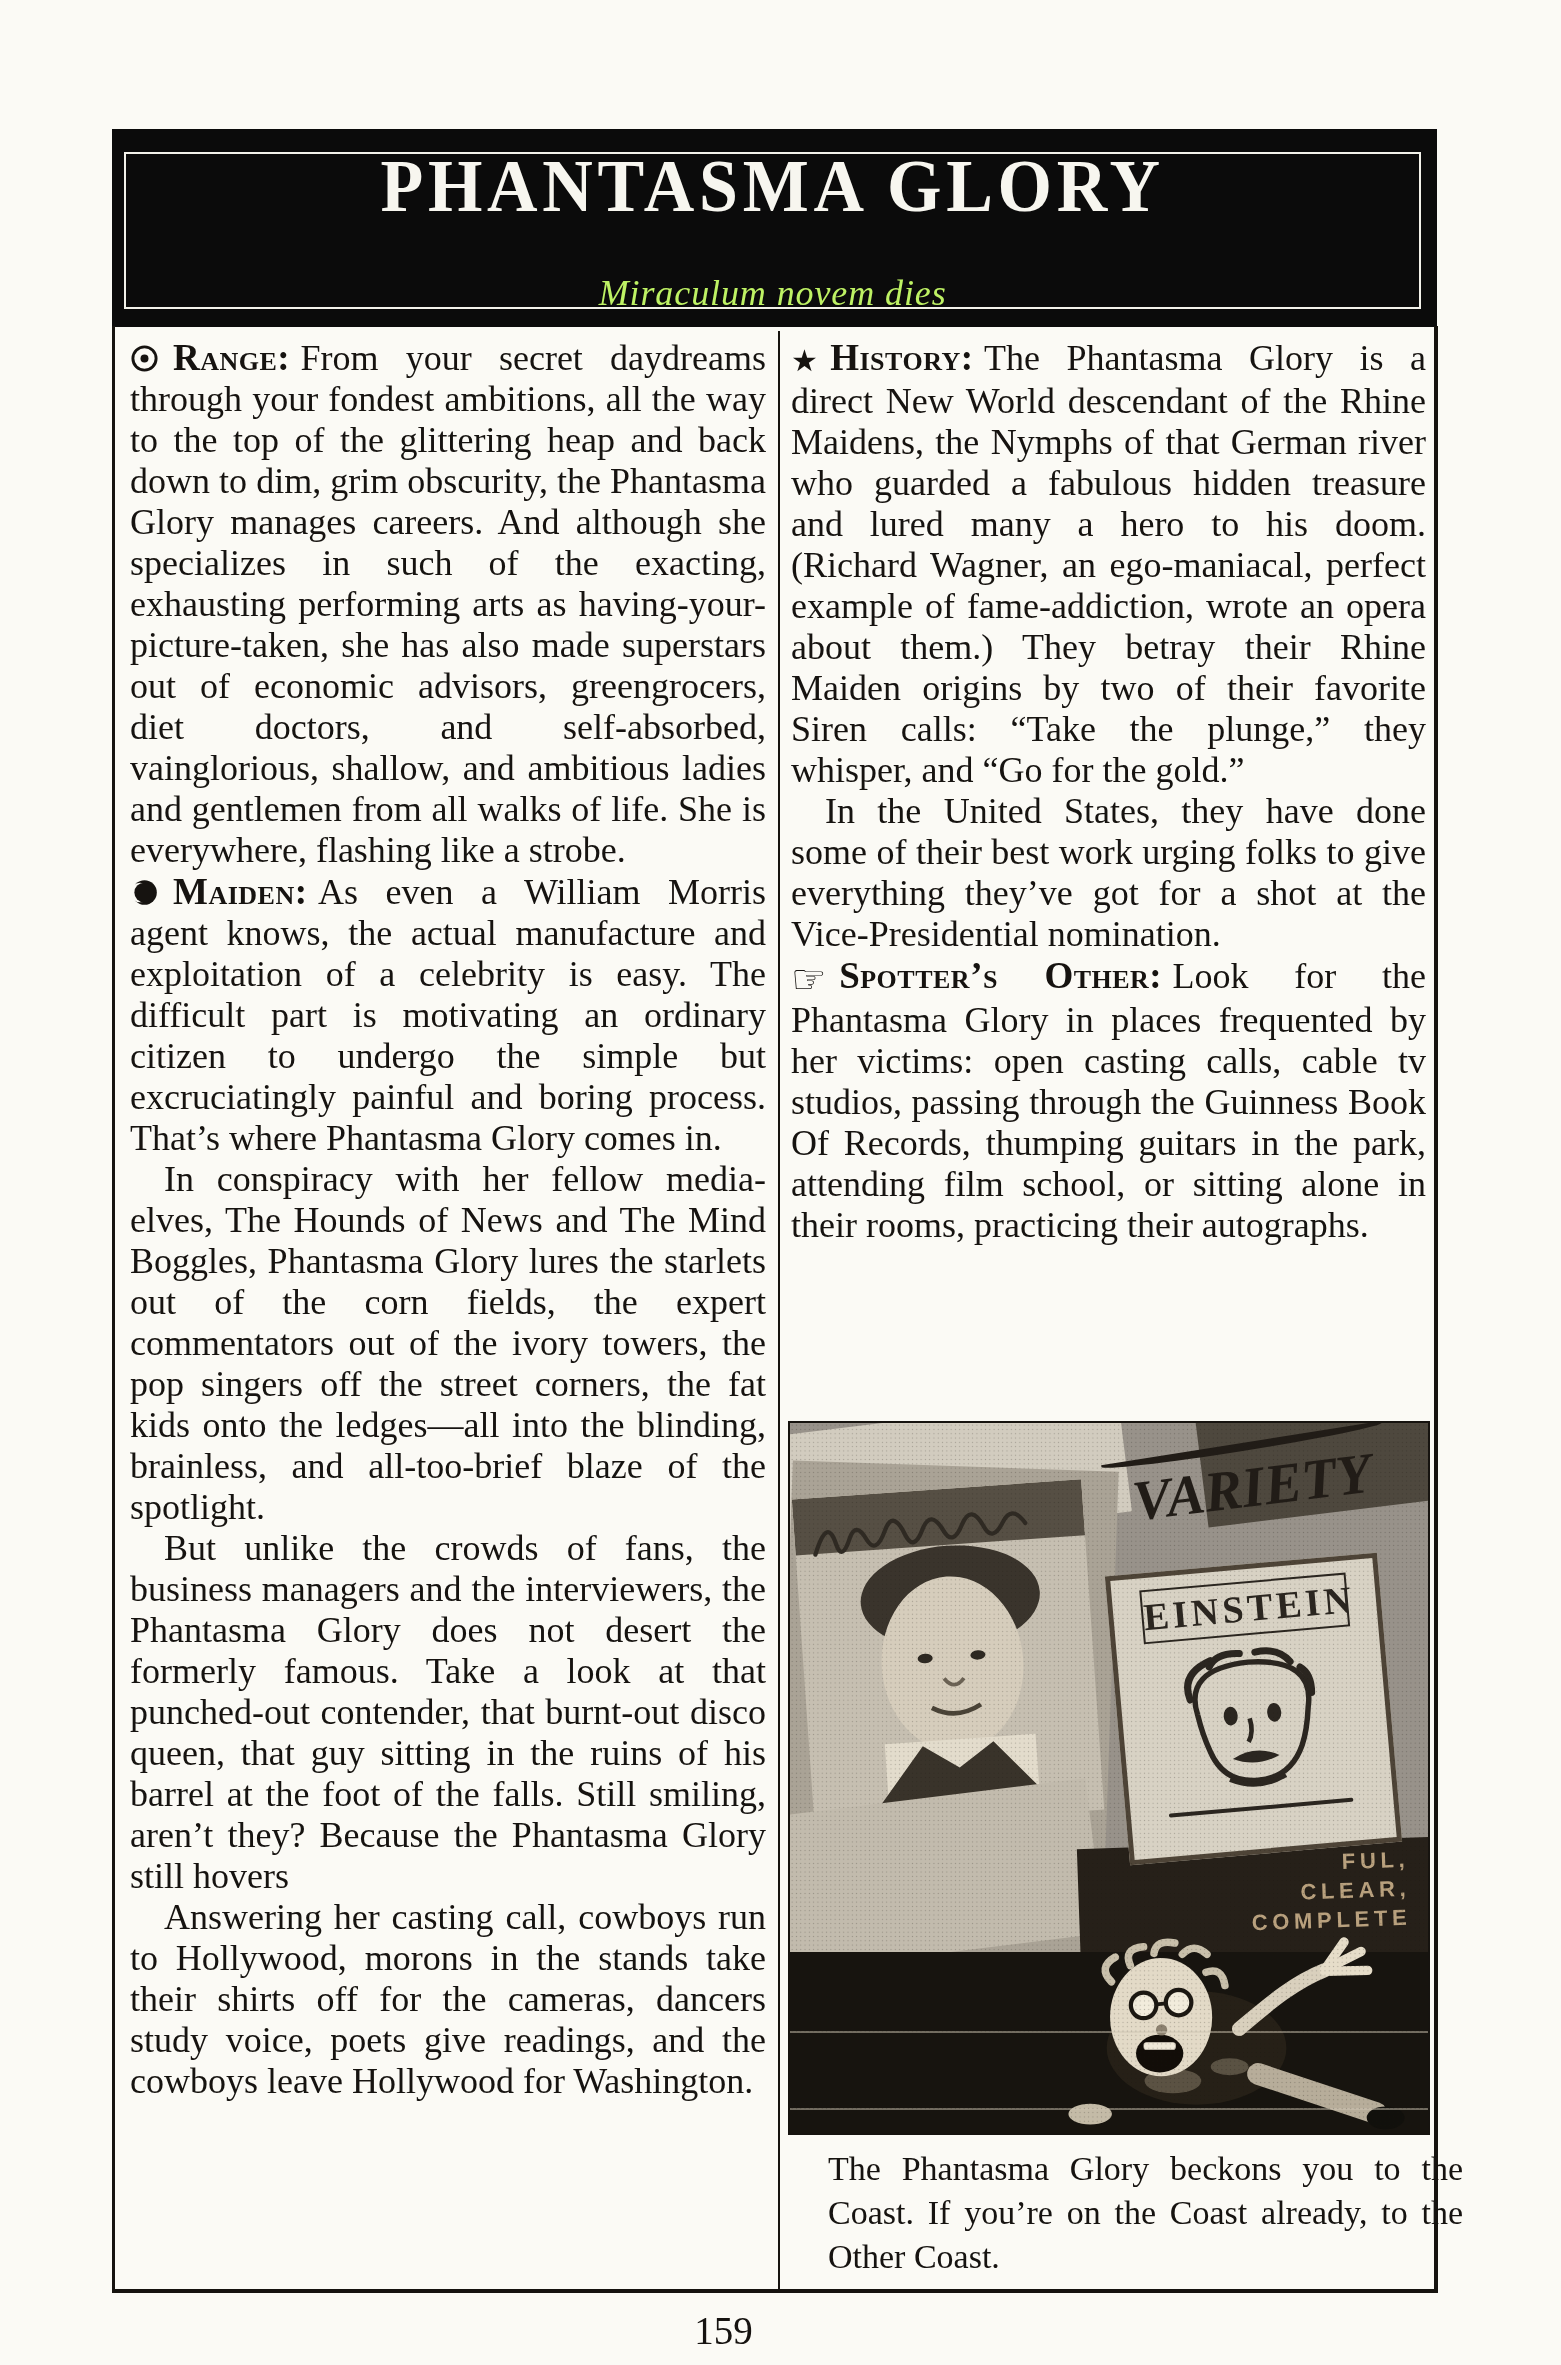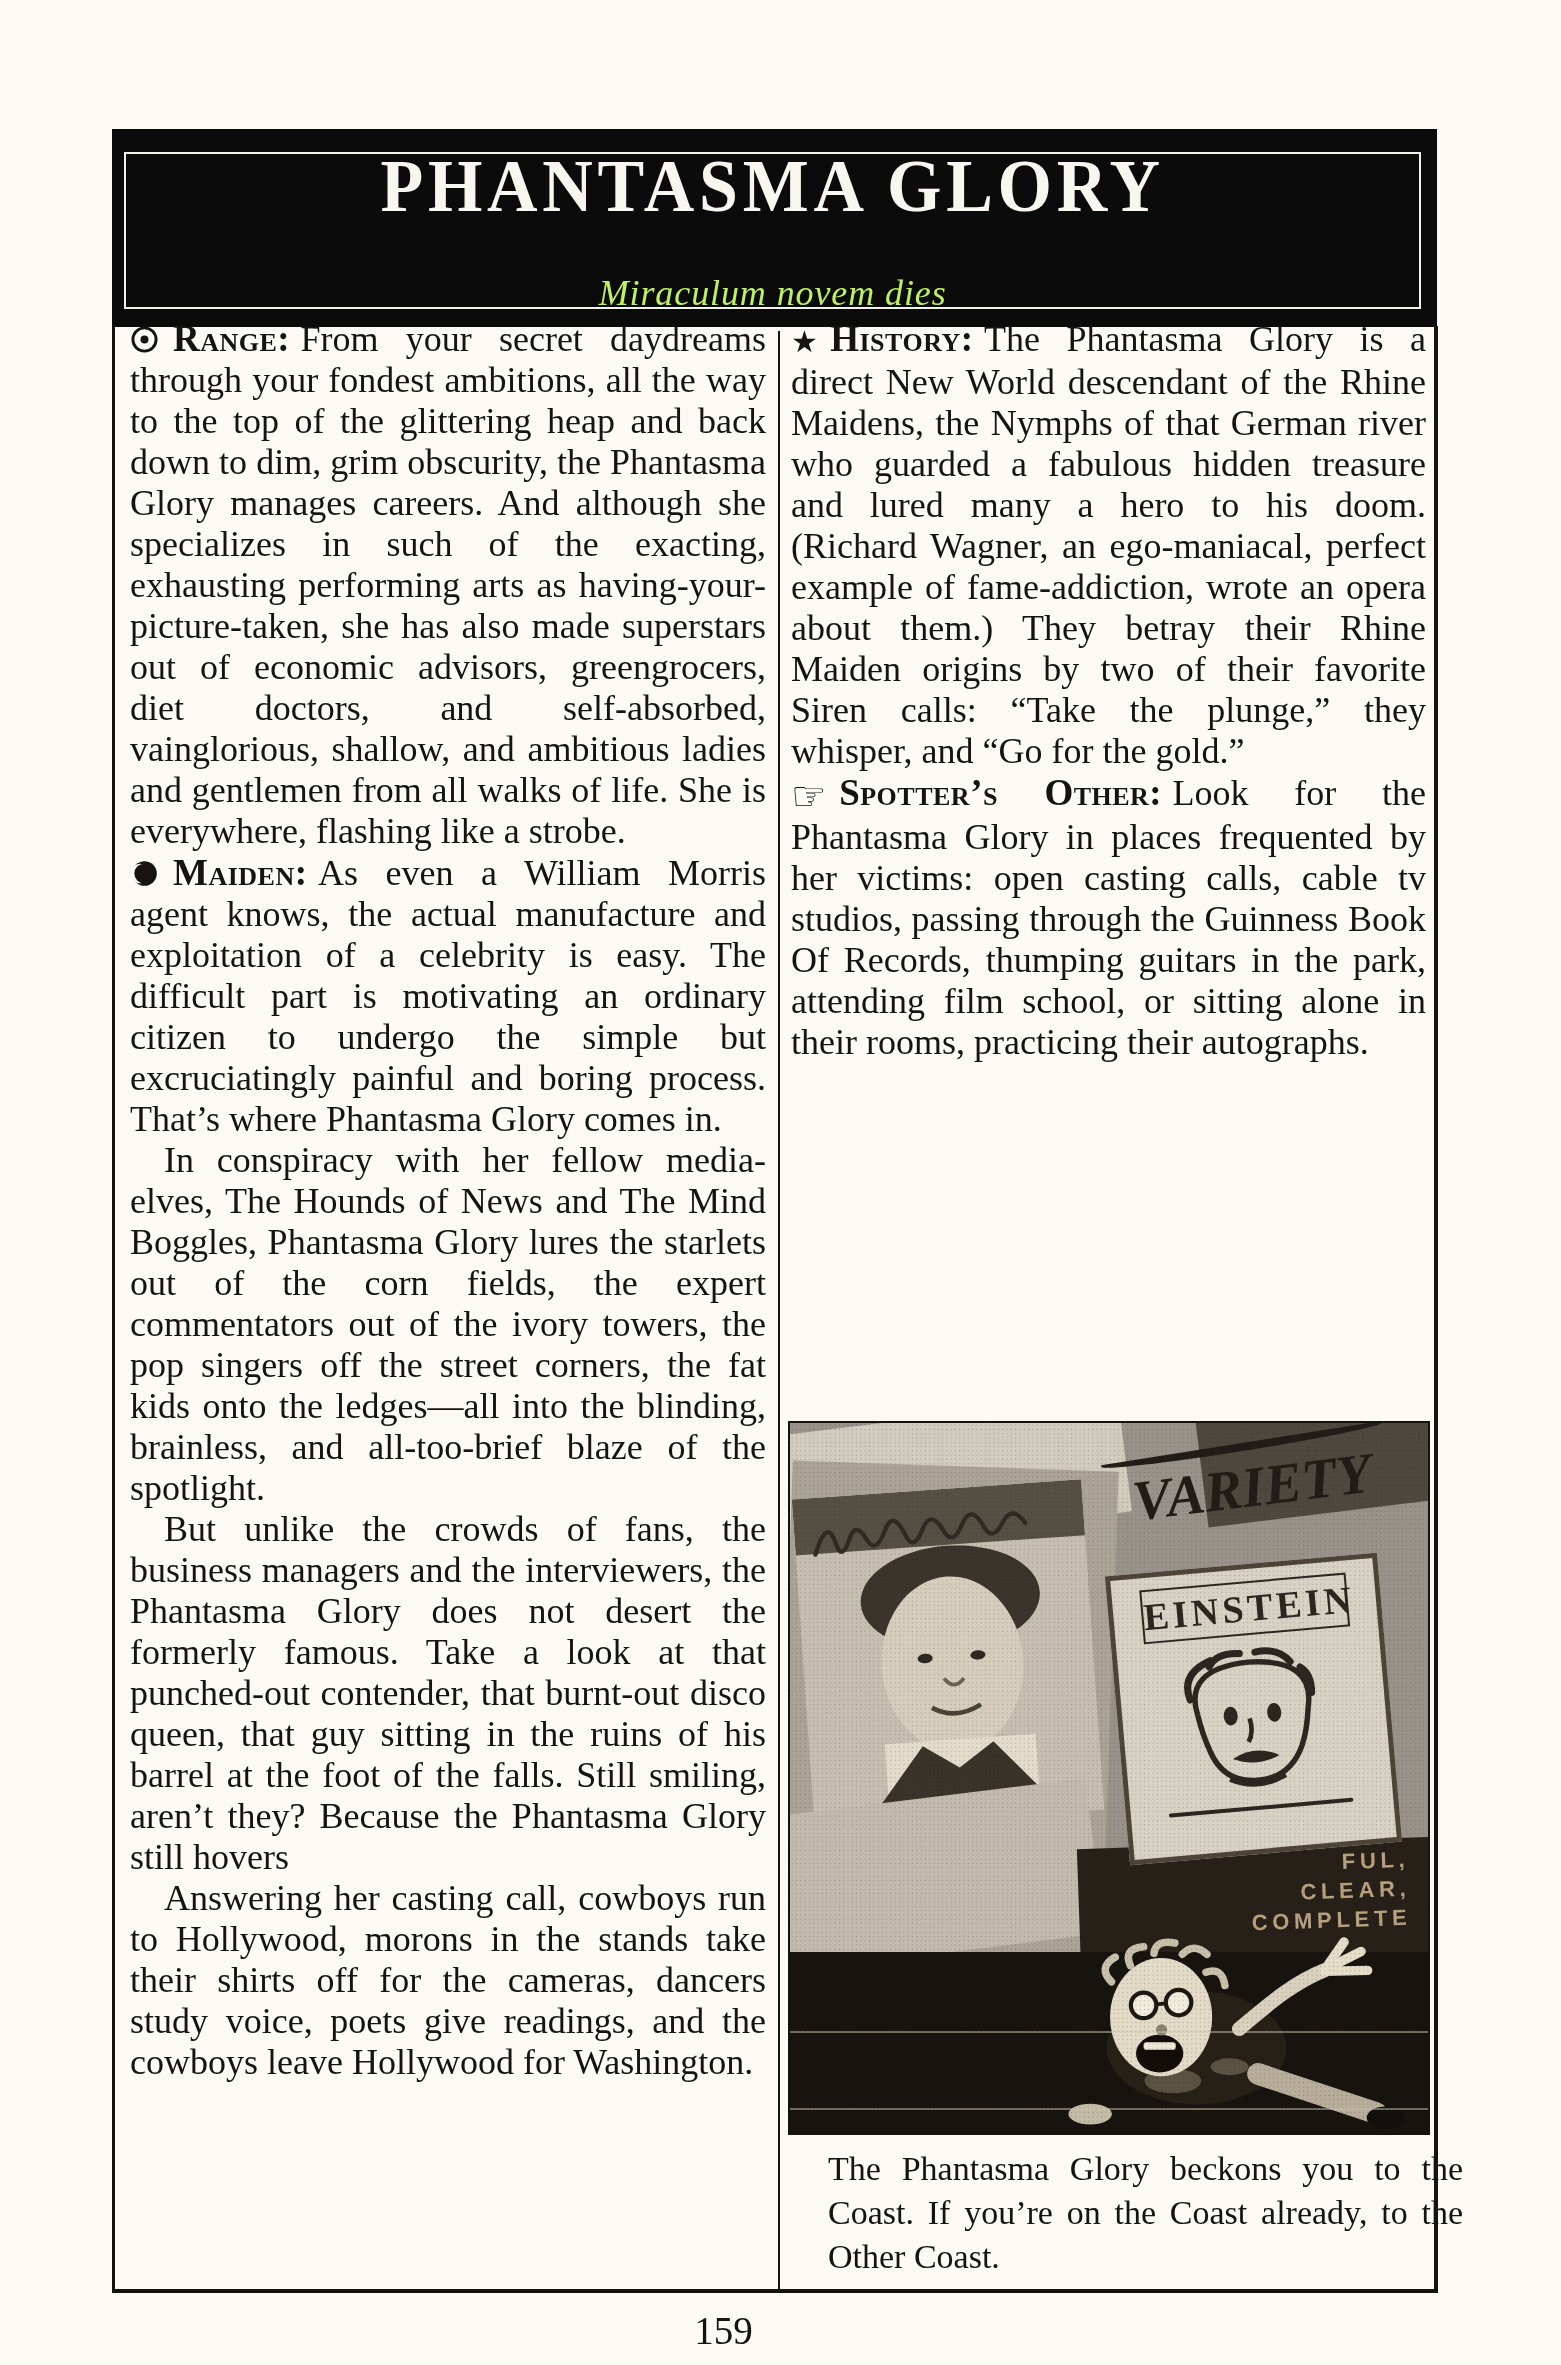--- a/index.html
+++ b/index.html
@@ -25,21 +25,21 @@
   .entry-subtitle{font-style:italic;font-size:36px;margin-top:12.3px;color:#bef264;letter-spacing:0.9px;}
 
   
   .rule{position:absolute;background:#16130f;}
   .frame-left{left:112px;top:326px;width:2.8px;height:1967px;}
   .frame-right{left:1434px;top:326px;width:3.8px;height:1967px;}
   .frame-bottom{left:112px;top:2289px;width:1326px;height:3.8px;}
   .divider{left:778px;top:331px;width:2.4px;height:1958px;}
 
   
-  .col{position:absolute;top:318px;font-size:36px;line-height:41px;text-align:justify;}
+  .col{position:absolute;top:337px;font-size:36px;line-height:41px;text-align:justify;}
   .col p{margin:0;padding:0;}
   .col-left{left:130px;width:636px;height:1935px;}
   .col-right{left:791px;width:635px;height:1082px;}
   p.indent{text-indent:34px;}
   .seclabel{font-variant:small-caps;font-weight:700;margin-right:10.4px;font-size:37px;letter-spacing:0.5px;}
   .icon-wrap{display:inline-block;width:29px;height:29px;vertical-align:-2.8px;margin-right:14px;}
   .icon-wrap svg{display:block;width:100%;height:100%;}
   .glyph{font-family:"DejaVu Sans",sans-serif;font-size:30px;margin-right:12.3px;display:inline-block;vertical-align:-0.9px;}
   .glyph.hand{font-size:40px;vertical-align:-4.7px;}
 
@@ -123,20 +123,21 @@
     </p>
     <p class="indent">In conspiracy with her fellow media-elves, The Hounds of News and The Mind Boggles, Phantasma Glory lures the starlets out of the corn fields, the expert commentators out of the ivory towers, the pop singers off the street corners, the fat kids onto the ledges—all into the blinding, brainless, and all-too-brief blaze of the spotlight.</p>
     <p class="indent">But unlike the crowds of fans, the business managers and the interviewers, the Phantasma Glory does not desert the formerly famous. Take a look at that punched-out contender, that burnt-out disco queen, that guy sitting in the ruins of his barrel at the foot of the falls. Still smiling, aren’t they? Because the Phantasma Glory still hovers</p>
     <p class="indent">Answering her casting call, cowboys run to Hollywood, morons in the stands take their shirts off for the cameras, dancers study voice, poets give readings, and the cowboys leave Hollywood for Washington.</p>
   </section>
 
   <section class="col col-right">
     <p>
       <span class="glyph">★</span><span class="seclabel">History:</span><span>The Phantasma Glory is a direct New World descendant of the Rhine Maidens, the Nymphs of that German river who guarded a fabulous hidden treasure and lured many a hero to his doom. (Richard Wagner, an ego-maniacal, perfect example of fame-addiction, wrote an opera about them.) They betray their Rhine Maiden origins by two of their favorite Siren calls: “Take the plunge,” they whisper, and “Go for the gold.”</span>
     </p>
+    <p class="indent">In the United States, they have done some of their best work urging folks to give everything they’ve got for a shot at the Vice-Presidential nomination.</p>
     <p>
       <span class="glyph hand">☞</span><span class="seclabel">Spotter’s Other:</span><span>Look for the Phantasma Glory in places frequented by her victims: open casting calls, cable tv studios, passing through the Guinness Book Of Records, thumping guitars in the park, attending film school, or sitting alone in their rooms, practicing their autographs.</span>
     </p>
   </section>
 
   <figure class="photo">
     <div class="ph-topleft-light"></div>
     <div class="ph-corner-dark"></div>
     <div class="ph-left-bg"></div>
 

